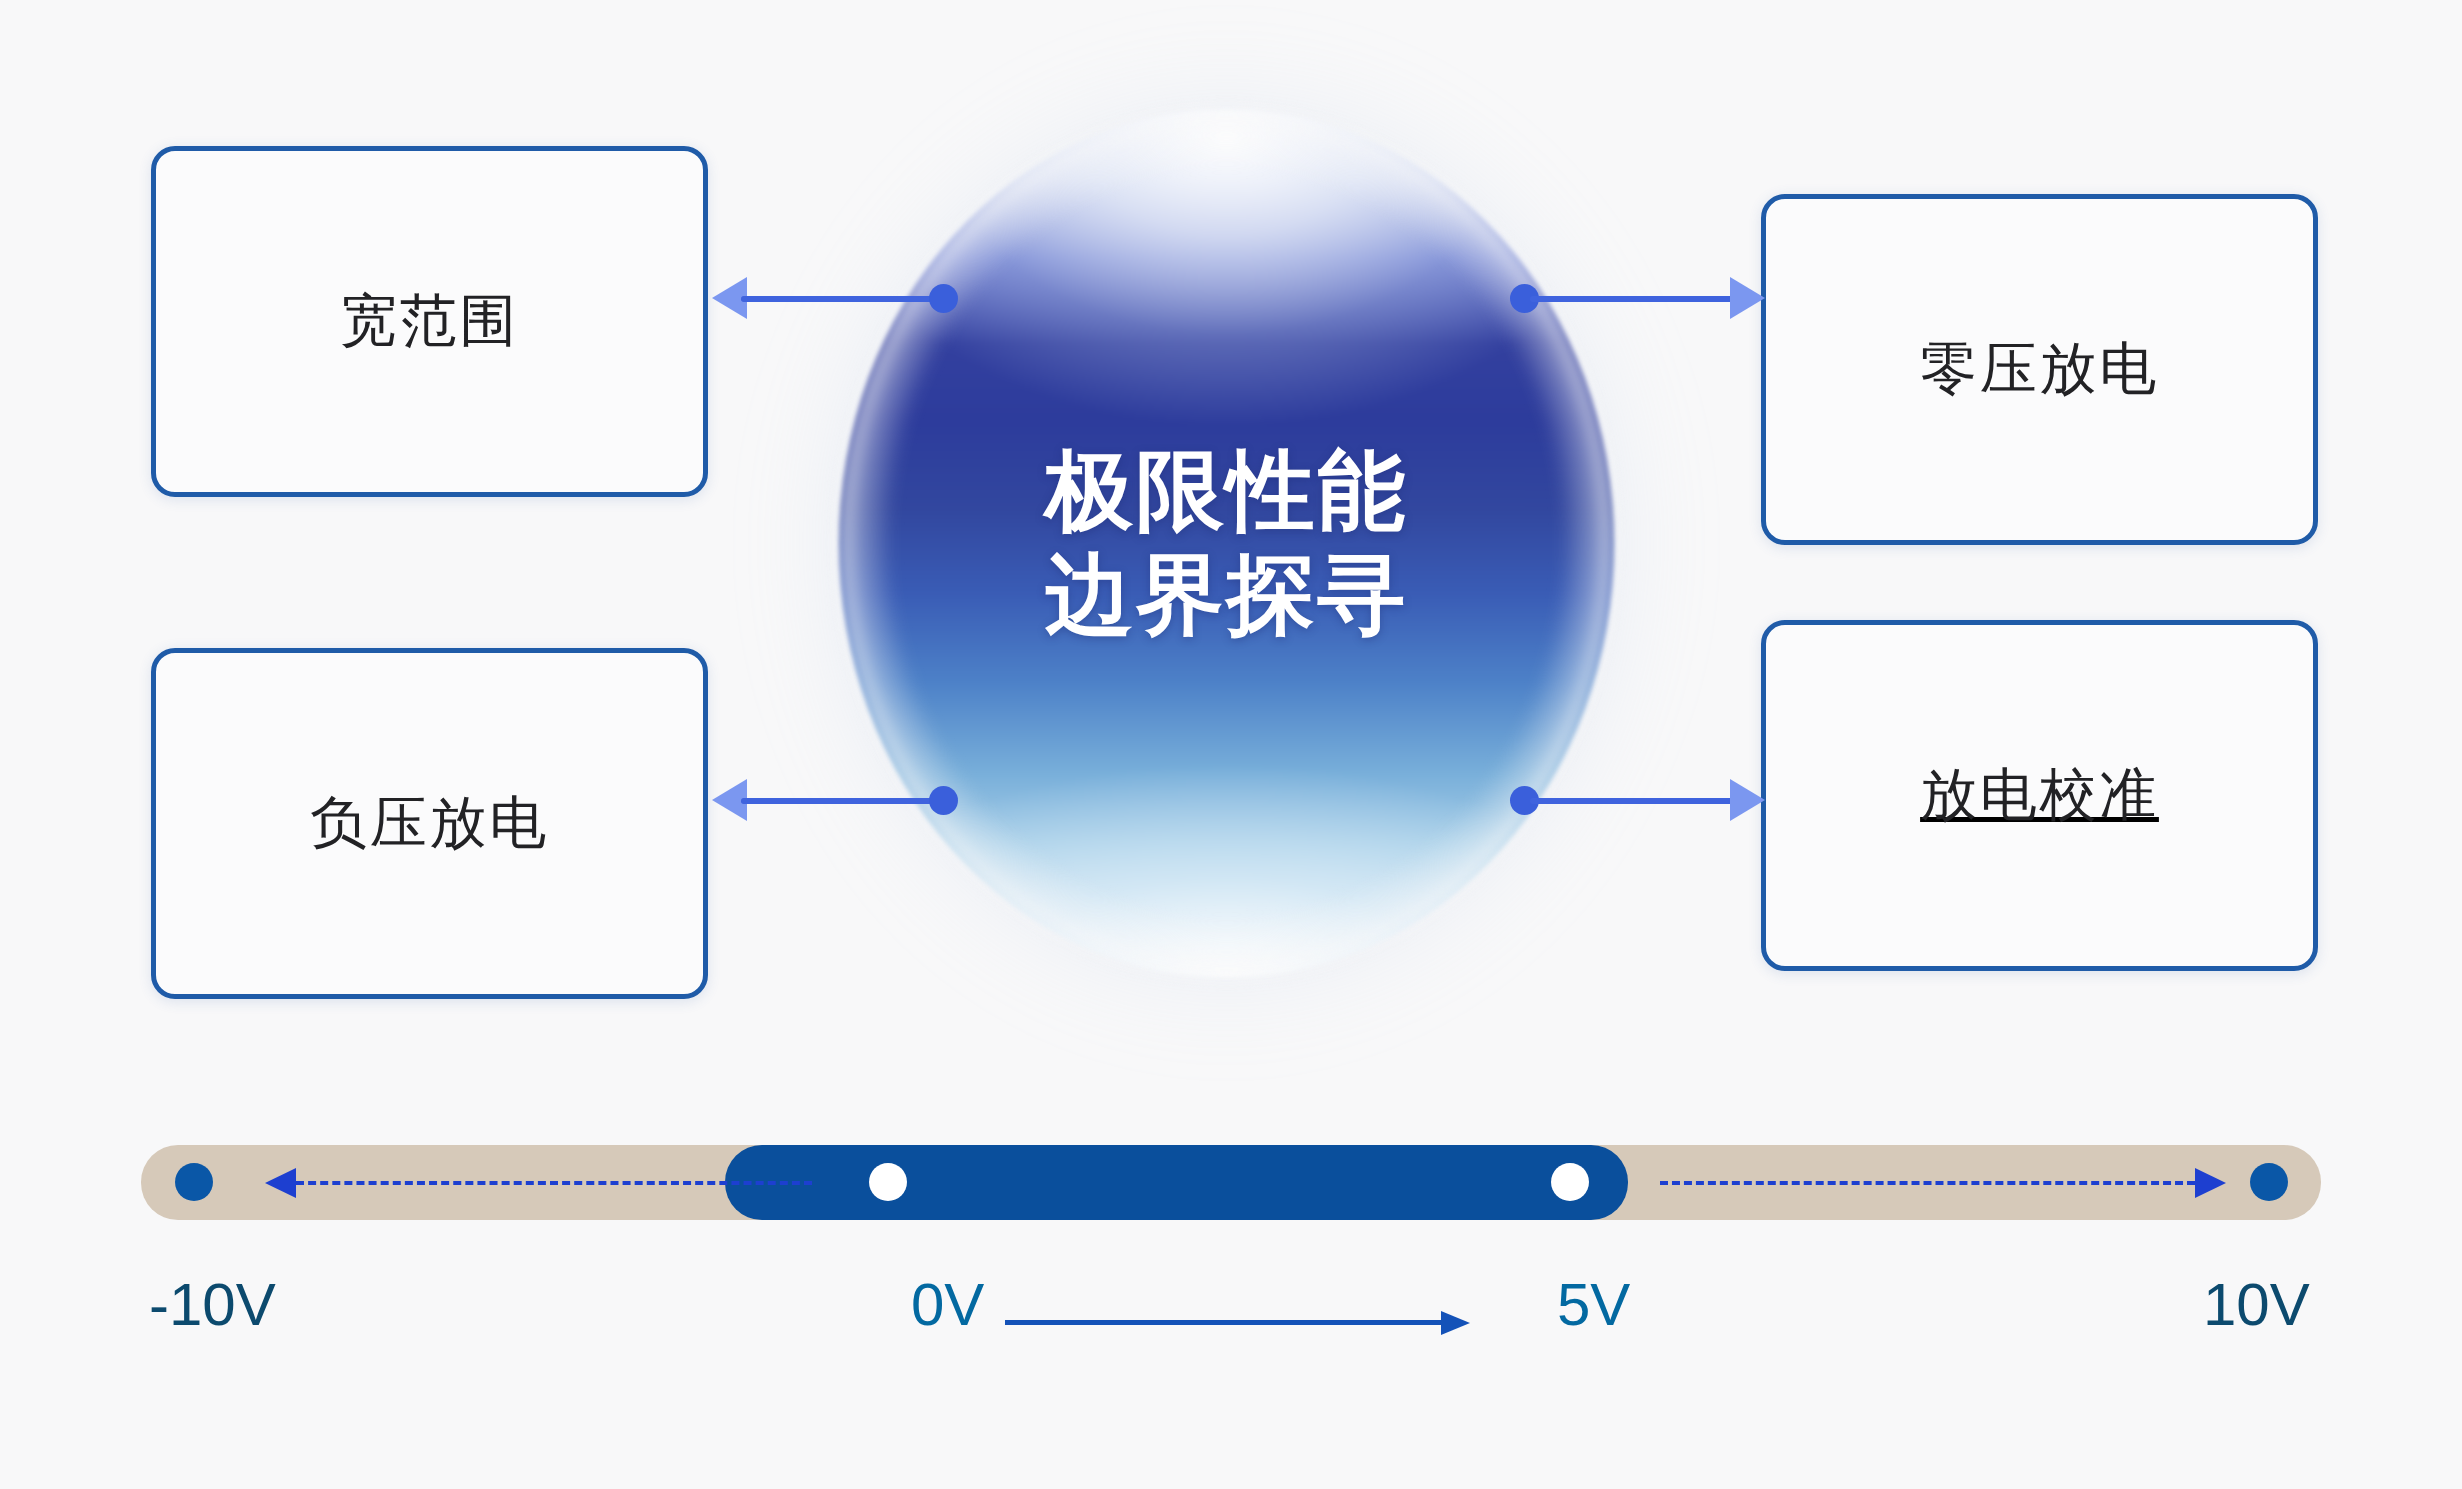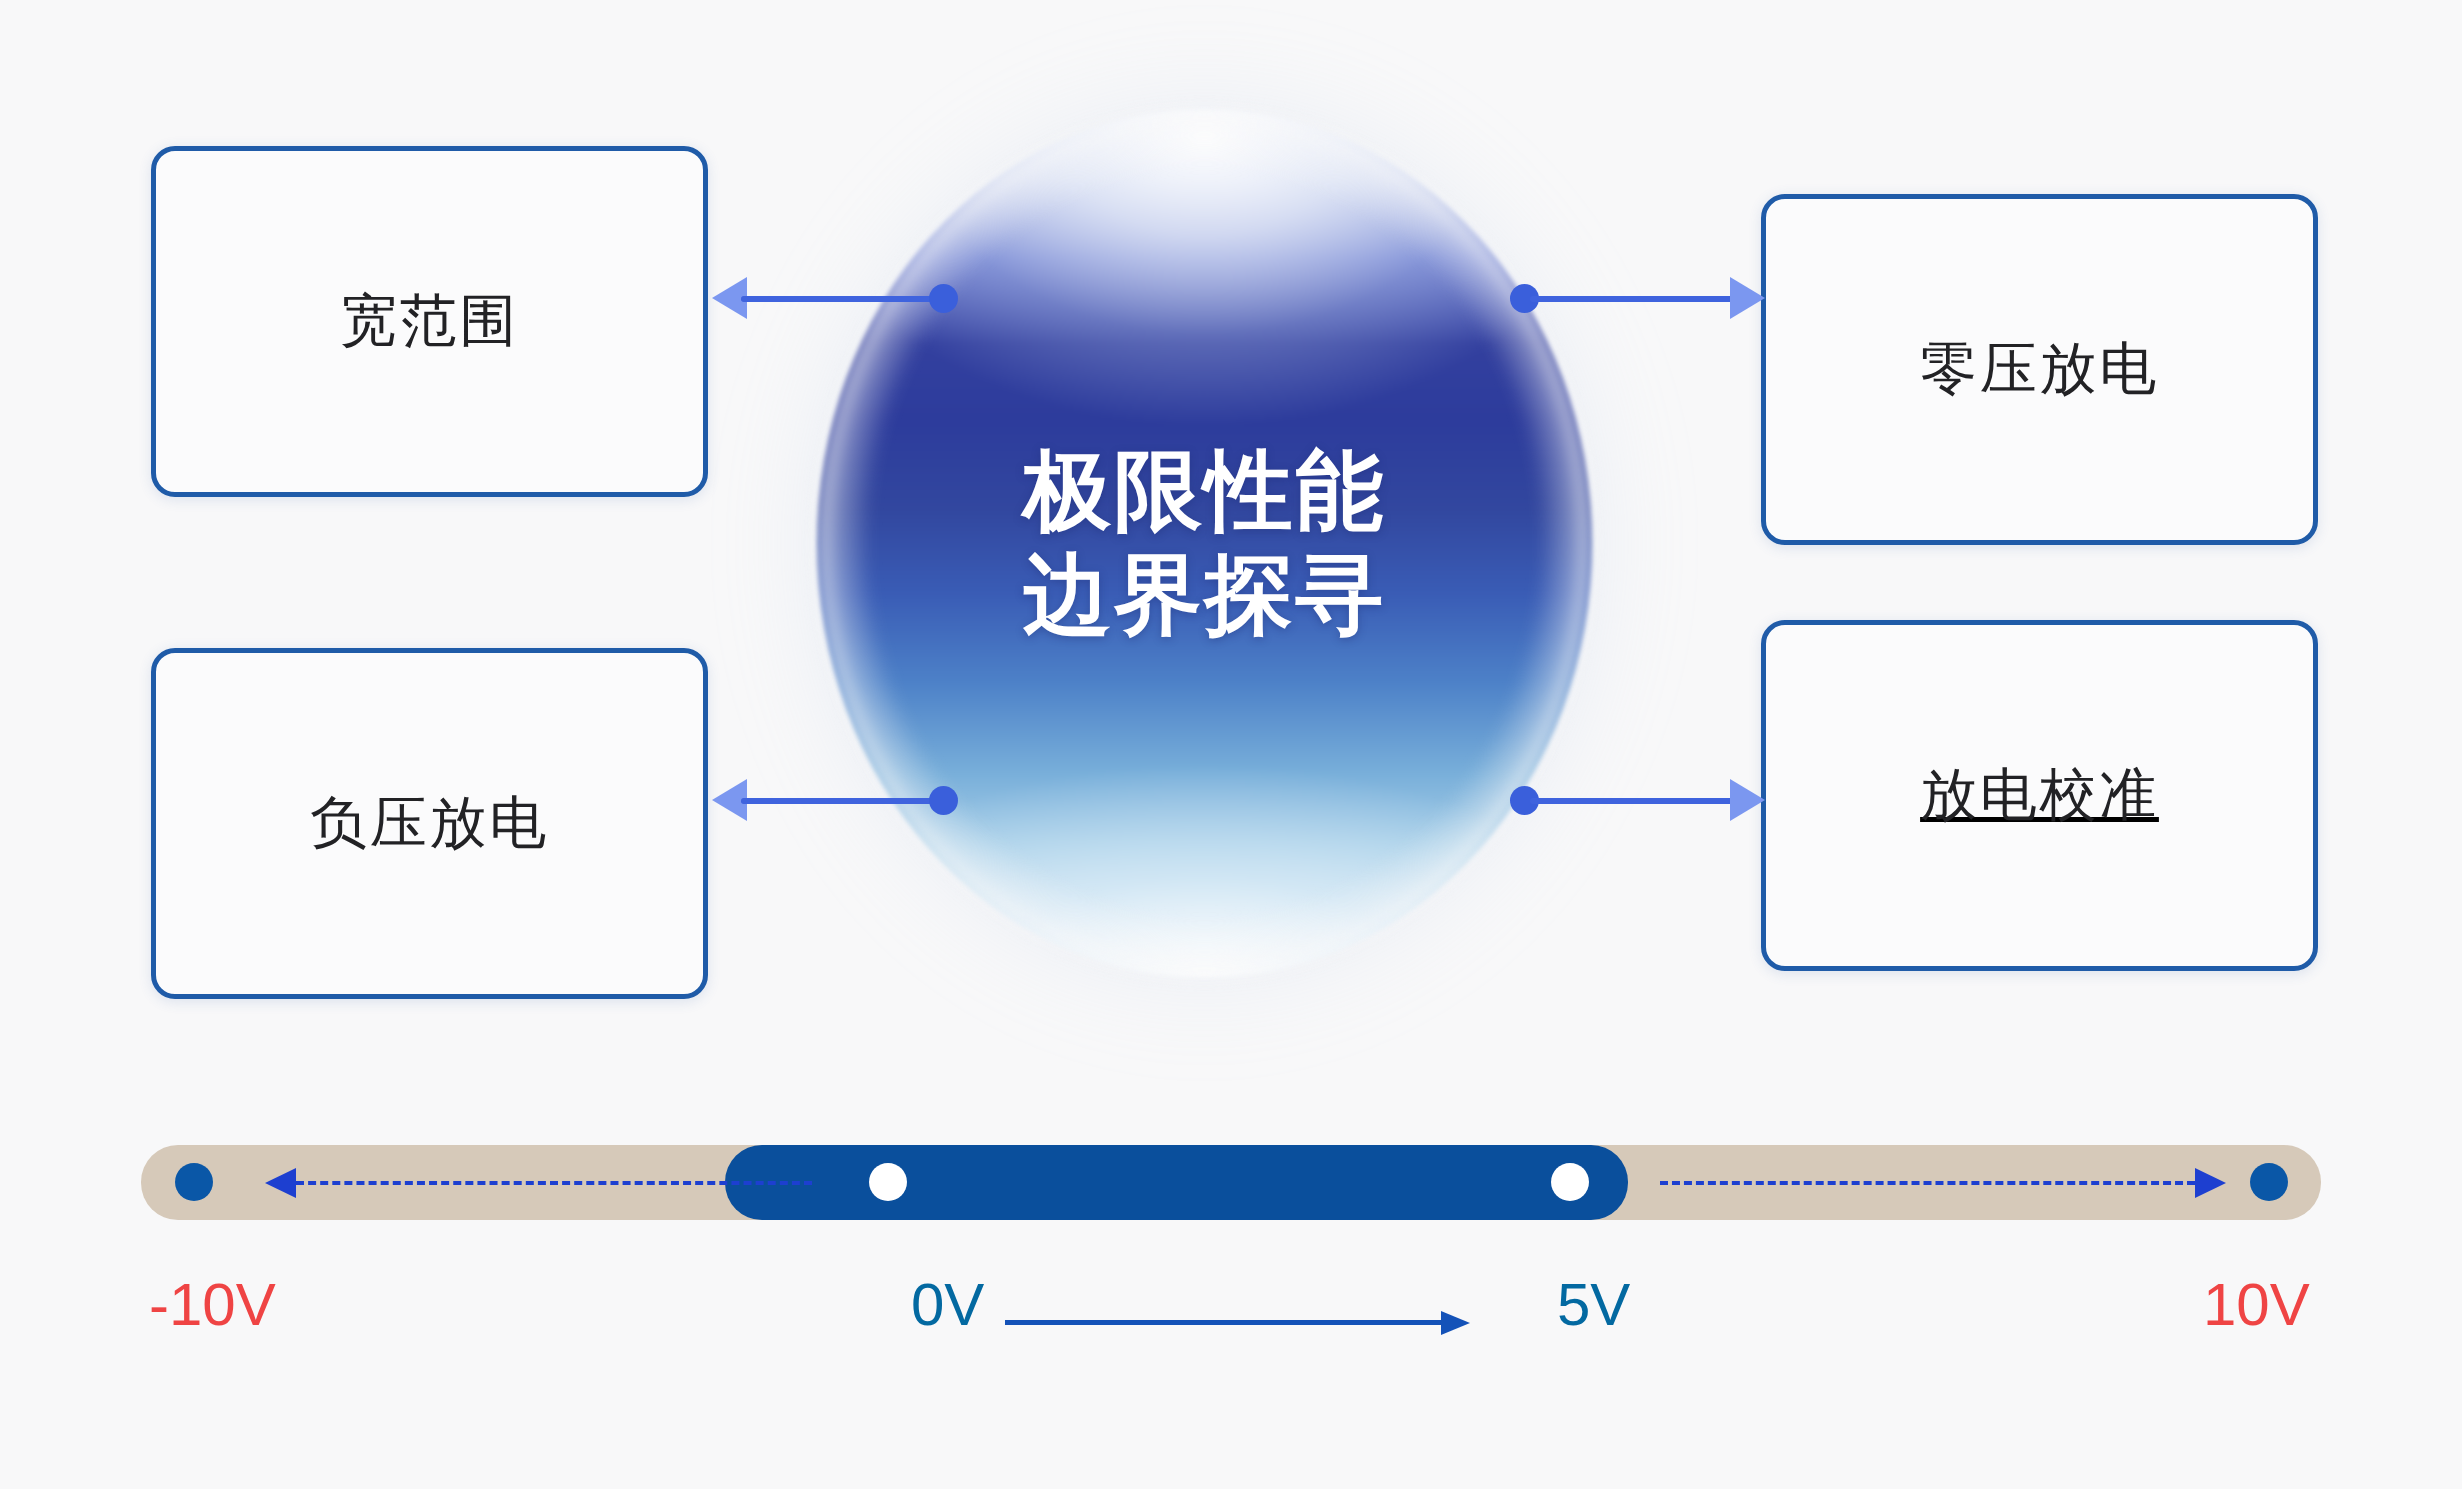--- a/index.html
+++ b/index.html
@@ -16,21 +16,21 @@
     position: relative;
     width: 2462px;
     height: 1490px;
     background: #f8f8f9;
     overflow: hidden;
   }
 
   
   .sphere-wrap {
     position: absolute;
-    left: 794px;
+    left: 816px;
     top: 87px;
     width: 821px;
     height: 912px;
   }
   .sphere-glow {
     position: absolute;
     left: -64px;
     top: -64px;
     width: 949px;
     height: 1040px;
@@ -238,21 +238,21 @@
   #dash-right .ahead { right: 0; border-left: 31px solid #1d3fd0; }
 
   
   .axis-label {
     position: absolute;
     top: 1275px;
     font-size: 60px;
     line-height: 1;
     white-space: nowrap;
   }
-  .axis-label.dark { color: #ef4444; }
+  .axis-label.dark { color: #0c4a6e; }
   .axis-label.blue { color: #0369a1; margin-left: 40px; }
   #lbl-m10 { left: 149px; }
   #lbl-0   { left: 871px; }
   #lbl-5   { left: 1517px; }
   #lbl-10  { left: 2203px; }
 
   .mid-arrow {
     position: absolute;
     left: 1005px;
     top: 1311px;

